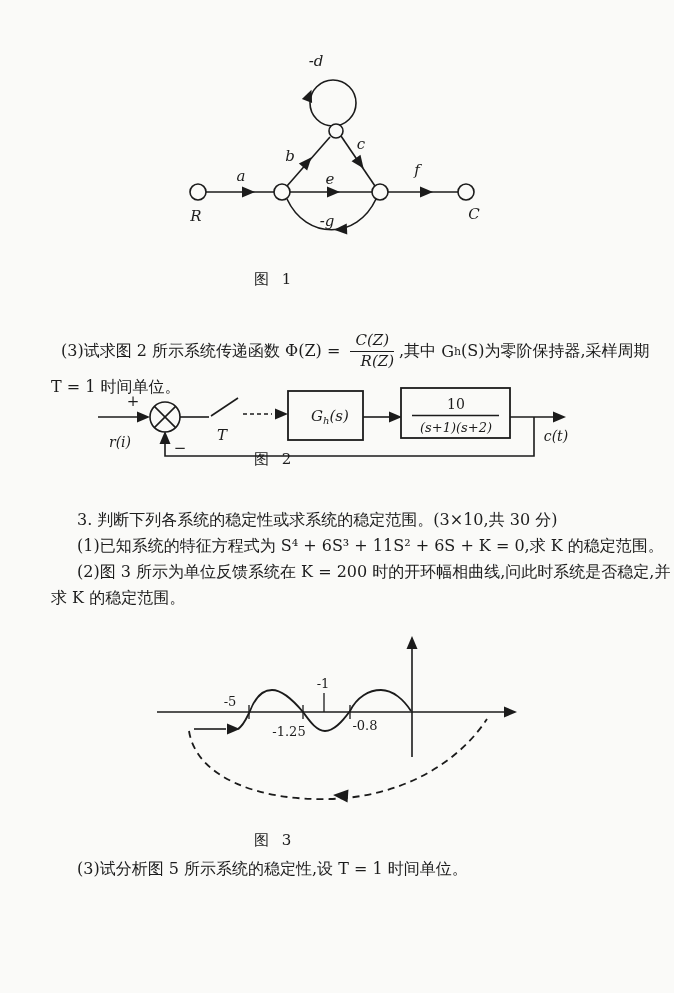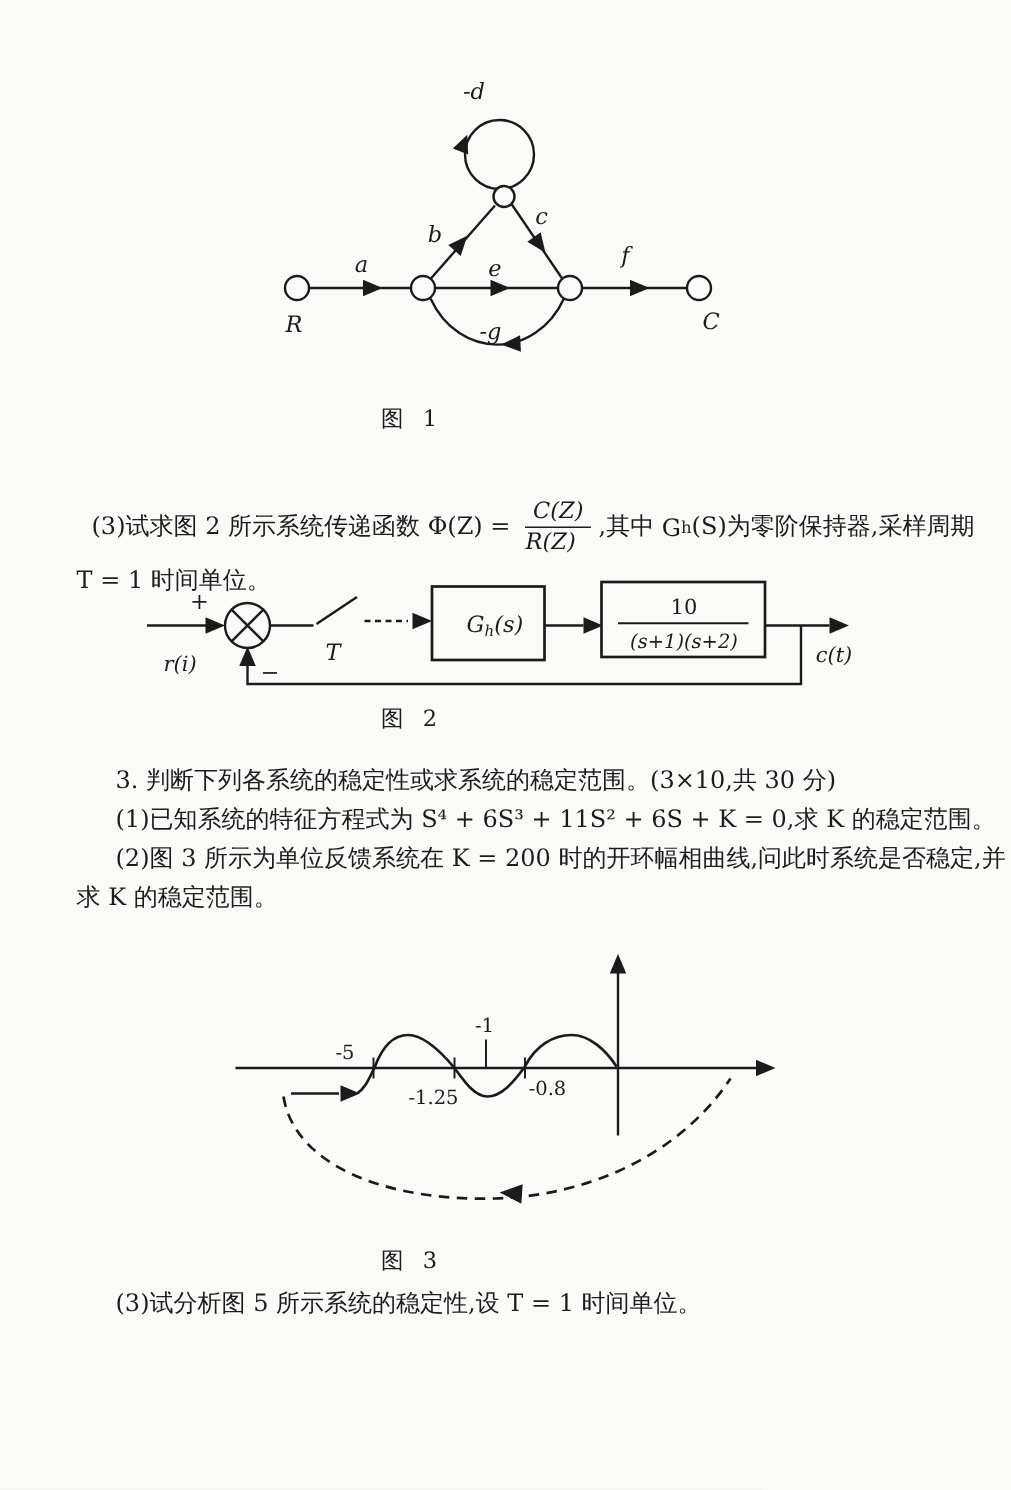--- a/index.html
+++ b/index.html
@@ -17,21 +17,21 @@
   .ah{fill:#1b1b1b;stroke:none;}
   .fig text{fill:#1c1c1c;font-family:"DejaVu Serif","Liberation Serif",serif;}
   .lab{font-size:15px;font-style:italic;text-anchor:middle;}
   .num{font-size:13px;text-anchor:middle;}
   .caption{position:absolute;left:254px;width:160px;text-align:left;font-size:15px;letter-spacing:4px;}
   .para{position:absolute;left:35px;width:616px;}
   .line{height:26px;line-height:26px;white-space:pre;margin-left:16px;}
   .indent{padding-left:26px;}
   .frac-line{display:flex;align-items:center;height:46px;padding-left:26px;margin-top:31px;}
   .keep{white-space:pre;}
-  .frac{display:inline-flex;flex-direction:column;text-align:left;font-style:italic;margin:0 5px;font-size:15px;line-height:1.15;}
+  .frac{display:inline-flex;flex-direction:column;text-align:right;font-style:italic;margin:0 5px;font-size:15px;line-height:1.15;}
   .frac .fr-num{border-bottom:1.4px solid #1c1c1c;padding:0 5px 1px;}
   .frac .fr-den{padding-top:1px;}
   sub{font-size:11px;}
 </style>
 </head>
 <body>
 
 <div class="page">
 
   <svg class="fig" style="left:130px;top:40px" width="390" height="260" viewBox="130 40 390 260">
@@ -113,21 +113,21 @@
     <text class="num" style="font-size:13px;font-style:italic" x="456" y="432">(s+1)(s+2)</text>
 
     <line class="wire" x1="510" y1="417" x2="553" y2="417"></line>
     <polygon class="ah" points="0,-5.5 13,0 0,5.5" transform="translate(553,417)"></polygon>
     <text class="lab" style="font-size:14px" x="556" y="441">c(t)</text>
 
     <path class="wire" d="M 534,417 L 534,456 L 165,456 L 165,438"></path>
     <polygon class="ah" points="0,-5.5 13,0 0,5.5" transform="translate(165,444) rotate(-90)"></polygon>
     <text class="lab" x="180" y="453">−</text>
   </svg>
-  <div class="caption" style="top:470px">图 2</div>
+  <div class="caption" style="top:450px">图 2</div>
 
   <div class="para" style="top:507px">
     <div class="line indent">3. 判断下列各系统的稳定性或求系统的稳定范围。(3×10,共 30 分)</div>
     <div class="line indent">(1)已知系统的特征方程式为 S⁴ + 6S³ + 11S² + 6S + K = 0,求 K 的稳定范围。</div>
     <div class="line indent">(2)图 3 所示为单位反馈系统在 K = 200 时的开环幅相曲线,问此时系统是否稳定,并</div>
     <div class="line">求 K 的稳定范围。</div>
   </div>
 
   <svg class="fig" style="left:150px;top:630px" width="380" height="180" viewBox="150 630 380 180">
 

